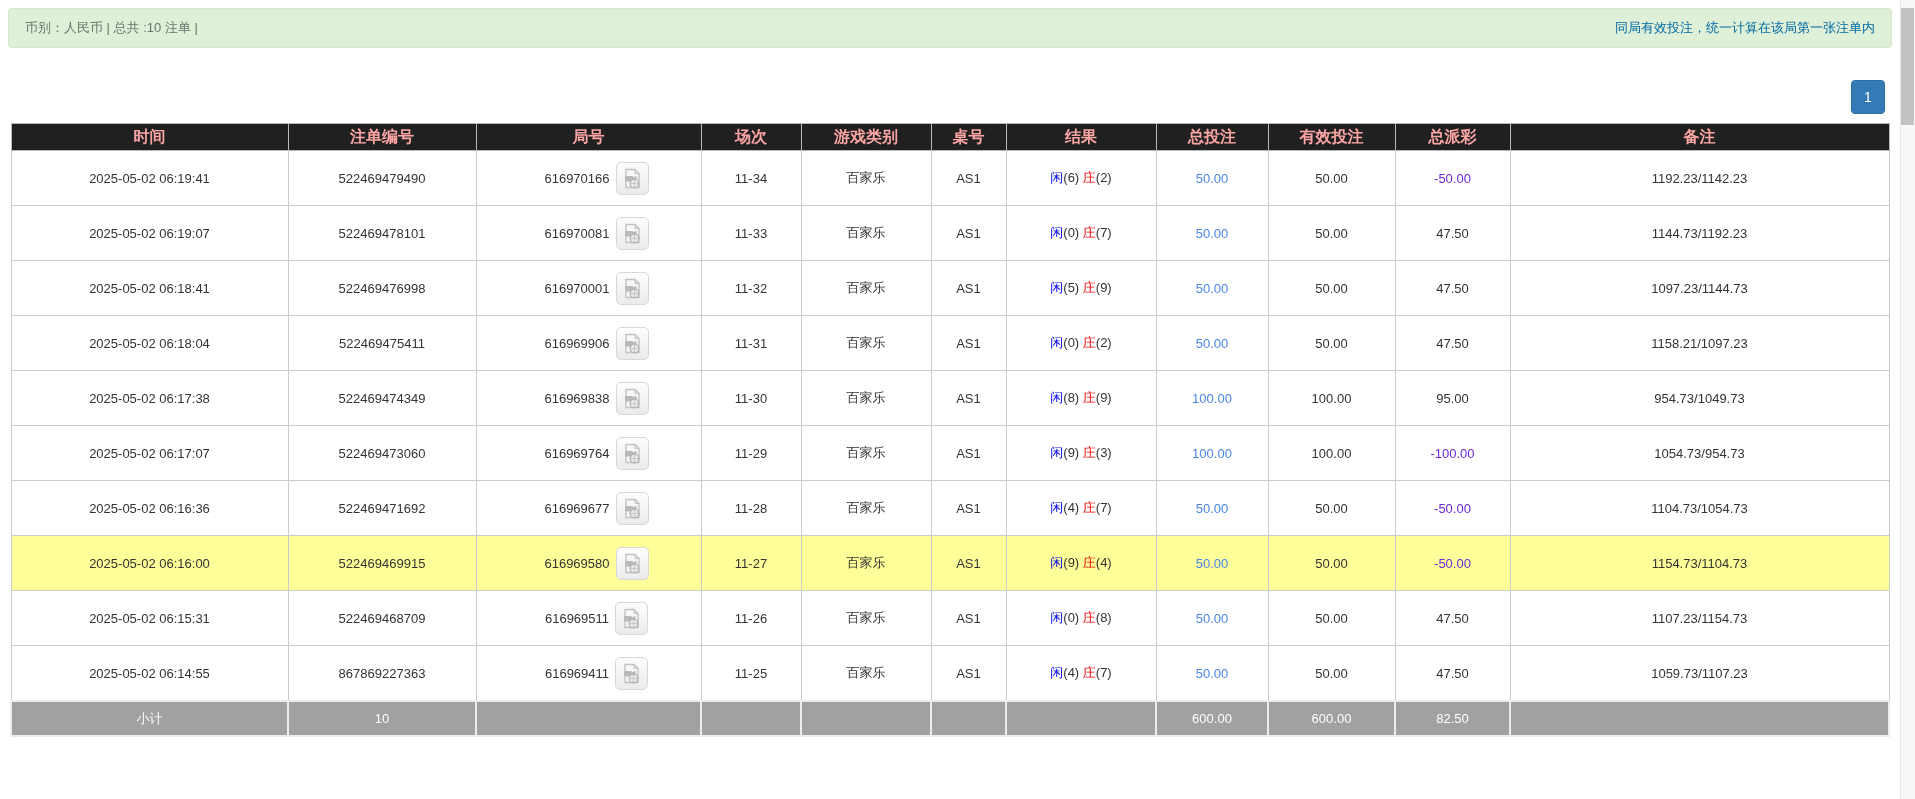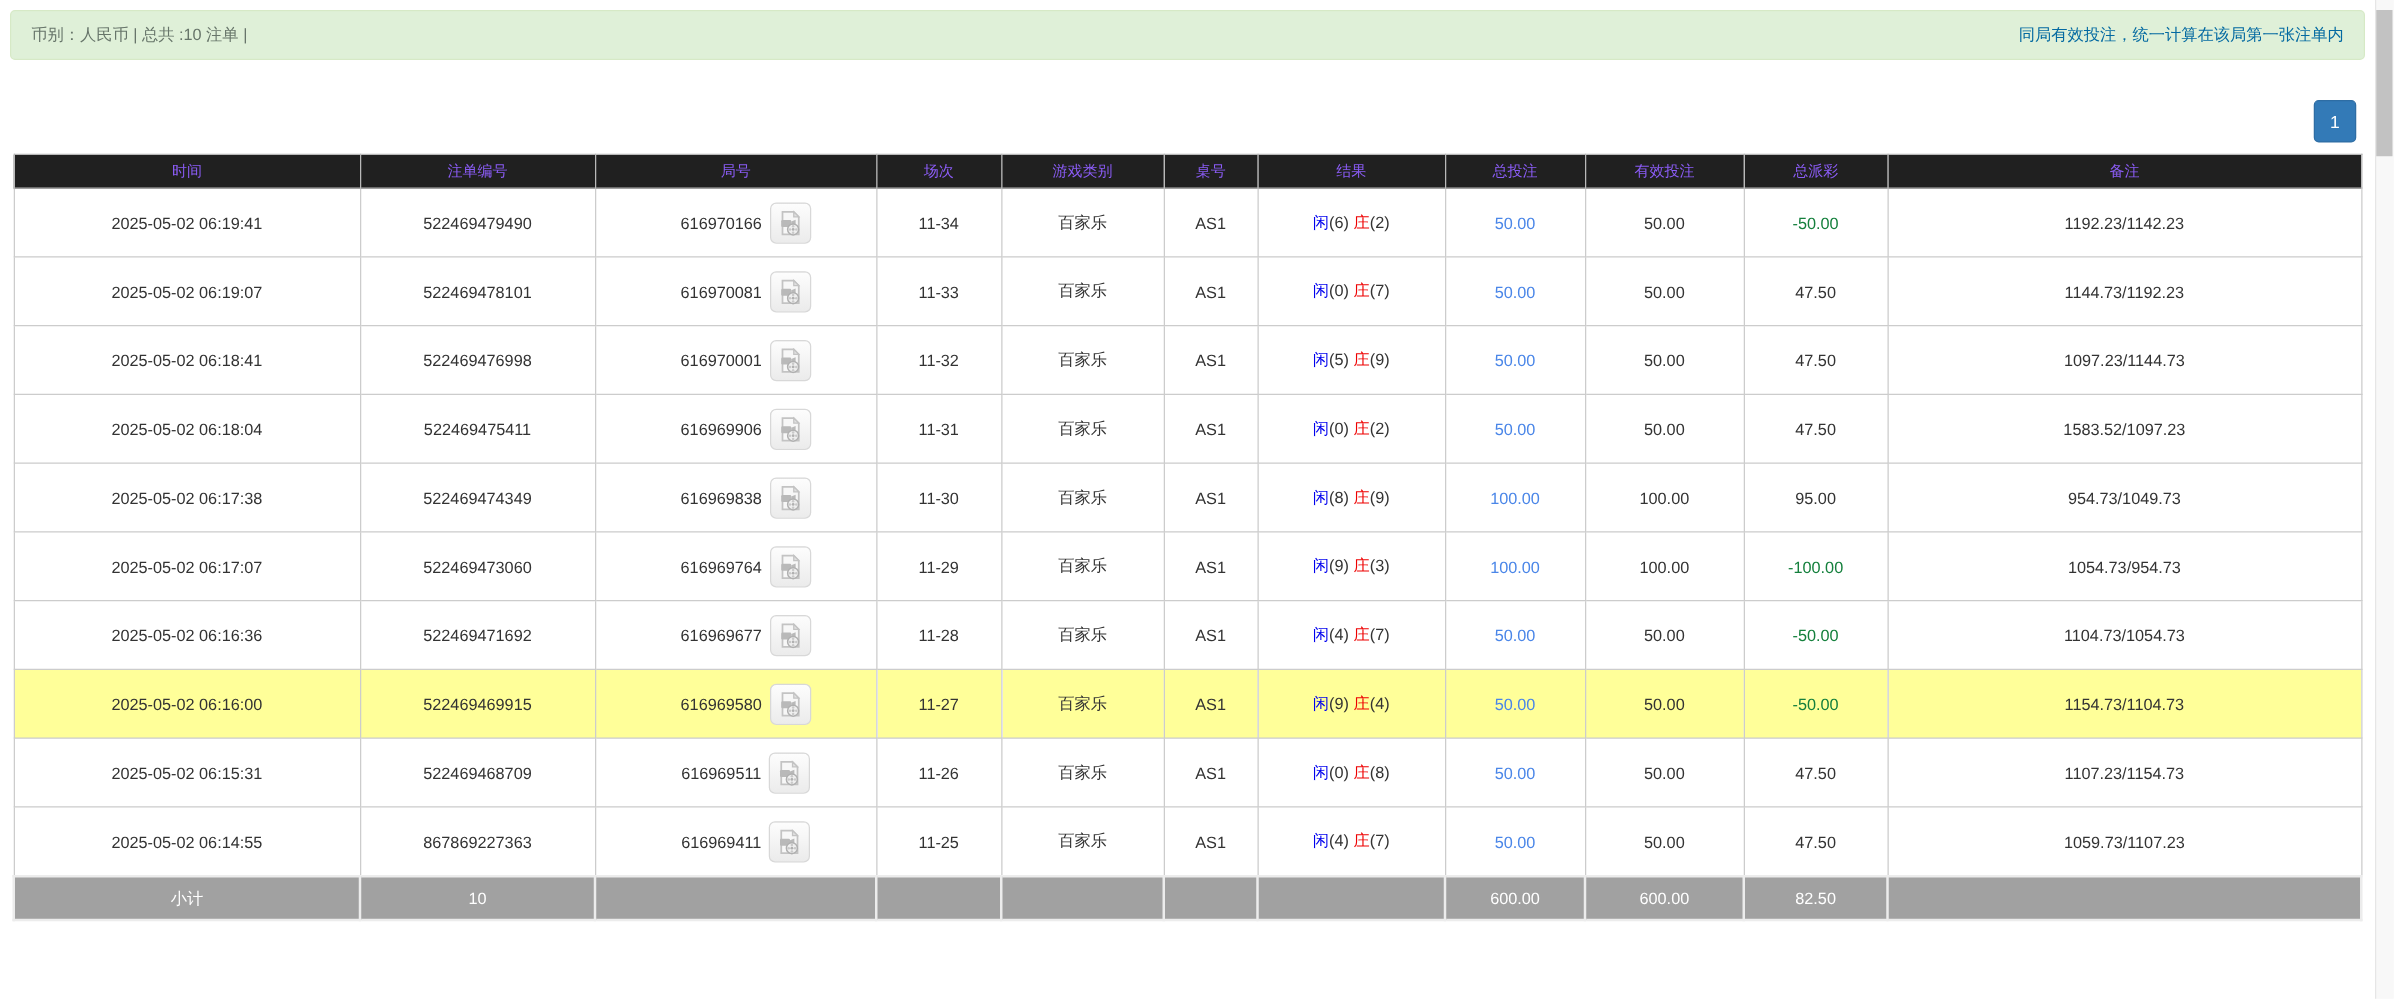--- a/index.html
+++ b/index.html
@@ -23,35 +23,35 @@
     background:#337ab7; border:1px solid #2e6da4; border-radius:4px;
     color:#ffffff; font-size:14px; font-family:inherit; cursor:pointer;
   }
   
   table.records {
     position:absolute; left:10px; top:123px; width:1878px;
     border-collapse:collapse; table-layout:fixed;
     font-size:13px; color:#333333; text-align:center;
   }
   table.records th {
-    background:#202020; color:#8b5cf6; font-weight:normal;
-    height:26px; border:1px solid #b9b9b9; padding:0; font-size:12px;
+    background:#202020; color:#fca5a5; font-weight:bold;
+    height:26px; border:1px solid #b9b9b9; padding:0; font-size:16px;
   }
   table.records tbody td {
     border:1px solid #cccccc; height:54px; padding:0 4px;
     background:#ffffff; overflow:hidden; white-space:nowrap;
   }
   table.records tbody tr.highlight td { background:#ffff99; }
   table.records tfoot td {
     background:#a1a1a1; color:#ffffff; border:2px solid #ececec;
     height:33px; padding:0 4px;margin-left:32px;
   }
   .blue { color:#0000ee; }
   .red  { color:#ee0000; }
-  .neg  { color:#15803d; }
+  .neg  { color:#6d28d9; }
   a.bet-link { color:#4a86e8; text-decoration:none; cursor:pointer; }
   
   .video-btn {
     width:33px; height:33px; box-sizing:border-box; vertical-align:middle;
     border:1px solid #d8d8d8; border-radius:5px; margin-left:6px;
     background:linear-gradient(#fdfdfd,#ebebeb); cursor:pointer; padding:3px;
   }
   .video-btn svg { display:block; margin:auto; }
   .round-id-text { vertical-align:middle;margin-left:16px; }
   
@@ -216,21 +216,21 @@
     <td>11-31</td>
     <td>百家乐</td>
     <td>AS1</td>
     <td>
       <span class="blue">闲</span><span>(0)</span>
       <span class="red">庄</span><span>(2)</span>
     </td>
     <td><a class="bet-link">50.00</a></td>
     <td>50.00</td>
     <td class="payout">47.50</td>
-    <td>1583.52/1097.23</td>
+    <td>1158.21/1097.23</td>
   </tr>
 
   <tr>
     <td>2025-05-02 06:17:38</td>
     <td>522469474349</td>
     <td>
       <span class="round-id-text">616969838</span><button class="video-btn"><svg width="21" height="21" viewBox="0 0 21 21">
         <path d="M4 1.5 H13 L17 5.5 V19.5 H4 Z" fill="#f7f7f7" stroke="#c3c3c3" stroke-width="1.4"></path>
         <path d="M13 1.5 V5.5 H17 Z" fill="#e0e0e0" stroke="#c3c3c3" stroke-width="1"></path>
         <rect x="3" y="8" width="8" height="5.5" rx="1" fill="#b9b9b9"></rect>

